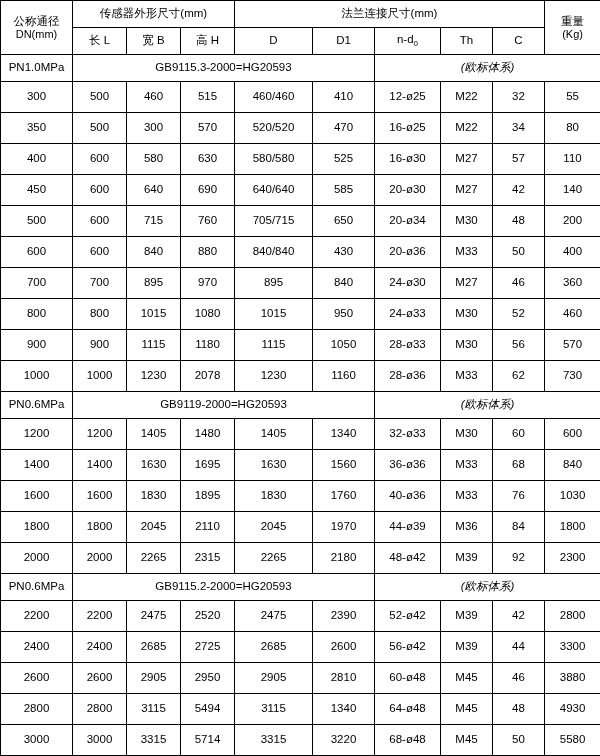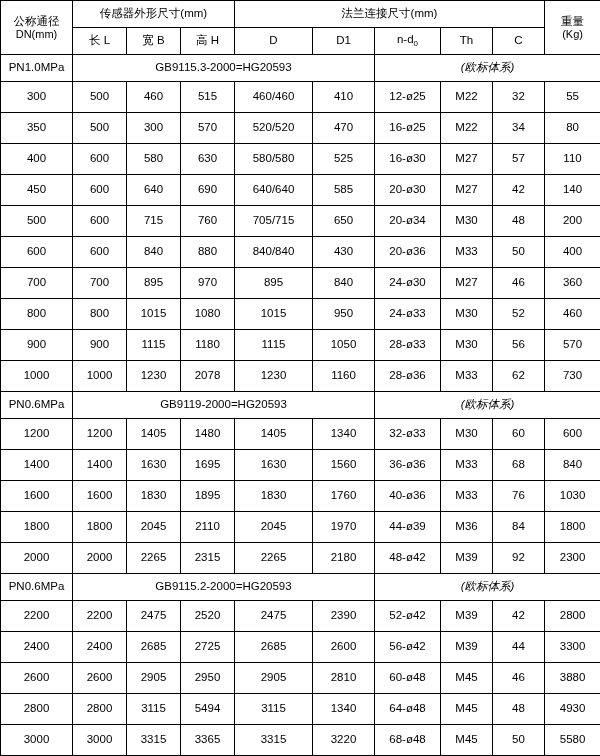--- a/index.html
+++ b/index.html
@@ -341,21 +341,21 @@
         <td>1340</td>
         <td>64-ø48</td>
         <td>M45</td>
         <td>48</td>
         <td>4930</td>
       </tr>
       <tr class="data-row">
         <td>3000</td>
         <td>3000</td>
         <td>3315</td>
-        <td>3365</td>
+        <td>5714</td>
         <td>3315</td>
         <td>3220</td>
         <td>68-ø48</td>
         <td>M45</td>
         <td>50</td>
         <td>5580</td>
       </tr>
     </tbody>
 </table>
 

